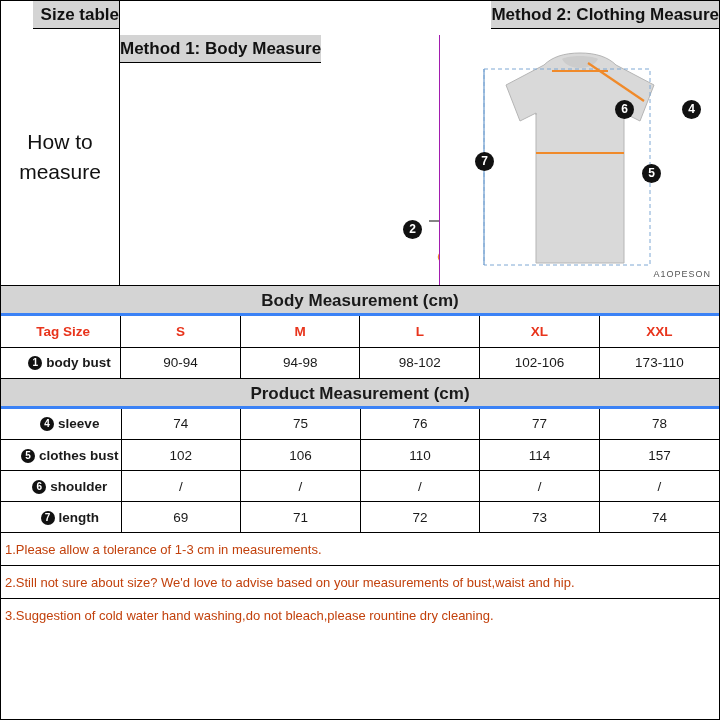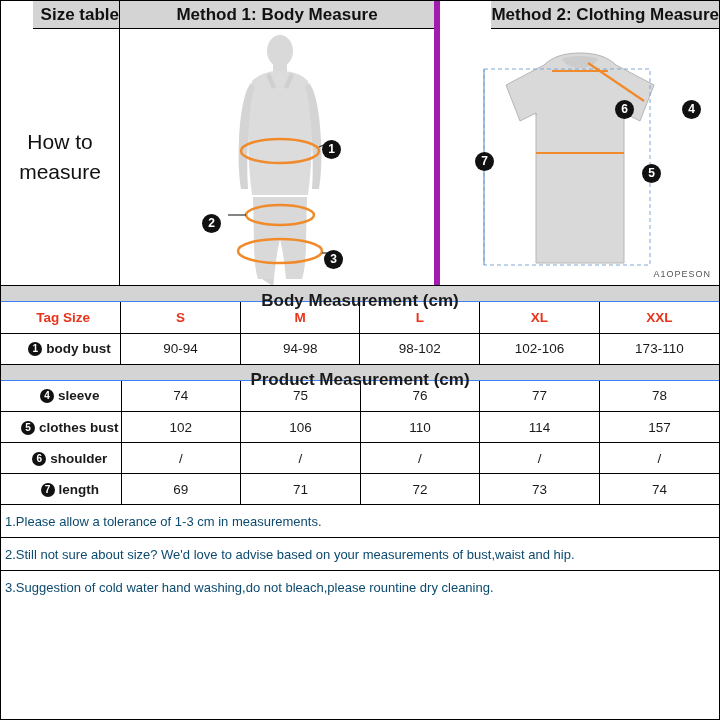--- a/index.html
+++ b/index.html
@@ -24,21 +24,21 @@
   }
 
   
   .top-row {
     display: flex;
     height: 285px;
     border-bottom: 1px solid #000;
     box-sizing: border-box;
   }
   .col-a { width: 120px; border-right: 1px solid #000; box-sizing: border-box; display: flex; flex-direction: column; align-items: flex-end; }
-  .col-b { width: 320px; border-right: 6px solid #a21caf; box-sizing: border-box; display: flex; flex-direction: column; }
+  .col-b { width: 320px; border-right: 1px solid #a21caf; box-sizing: border-box; display: flex; flex-direction: row; margin-top: 34px; }
   .col-c { flex: 1; box-sizing: border-box; display: flex; flex-direction: column; align-items: flex-end; }
 
   .hdr {
     background: #d4d4d4;
     height: 28px;
     line-height: 28px;
     text-align: center;
     font-size: 17px;
     font-weight: bold;
     border-bottom: 1px solid #000;
@@ -94,26 +94,26 @@
     right: 8px;
     bottom: 6px;
     font-size: 9px;
     letter-spacing: 1px;
     color: #555;
   }
 
   
   .section-title {
     background: #d4d4d4;
-    height: 16px;
+    height: 30px;
     line-height: 30px;
     text-align: center;
     font-size: 17px;
     font-weight: bold;
-    border-bottom: 1px solid #3b82f6;
+    border-bottom: 3px solid #3b82f6;
     box-sizing: border-box;
   }
   table.meas {
     width: 100%;
     border-collapse: collapse;
     table-layout: fixed;
   }
   table.meas td {
     border-right: 1px solid #000;
     border-bottom: 1px solid #000;
@@ -153,21 +153,21 @@
     border-bottom: 1px solid #000;
     box-sizing: border-box;
   }
   .note-line {
     height: 33px;
     line-height: 33px;
     padding-left: 4px;
     font-size: 13px;
     border-bottom: 1px solid #000;
     box-sizing: border-box;
-    color: #0c4a6e;
+    color: #c2410c;
   }
   .note-line:last-child { border-bottom: none; }
 </style>
 </head>
 <body>
 
 <div class="sheet">
 
   <div class="top-row">
 

